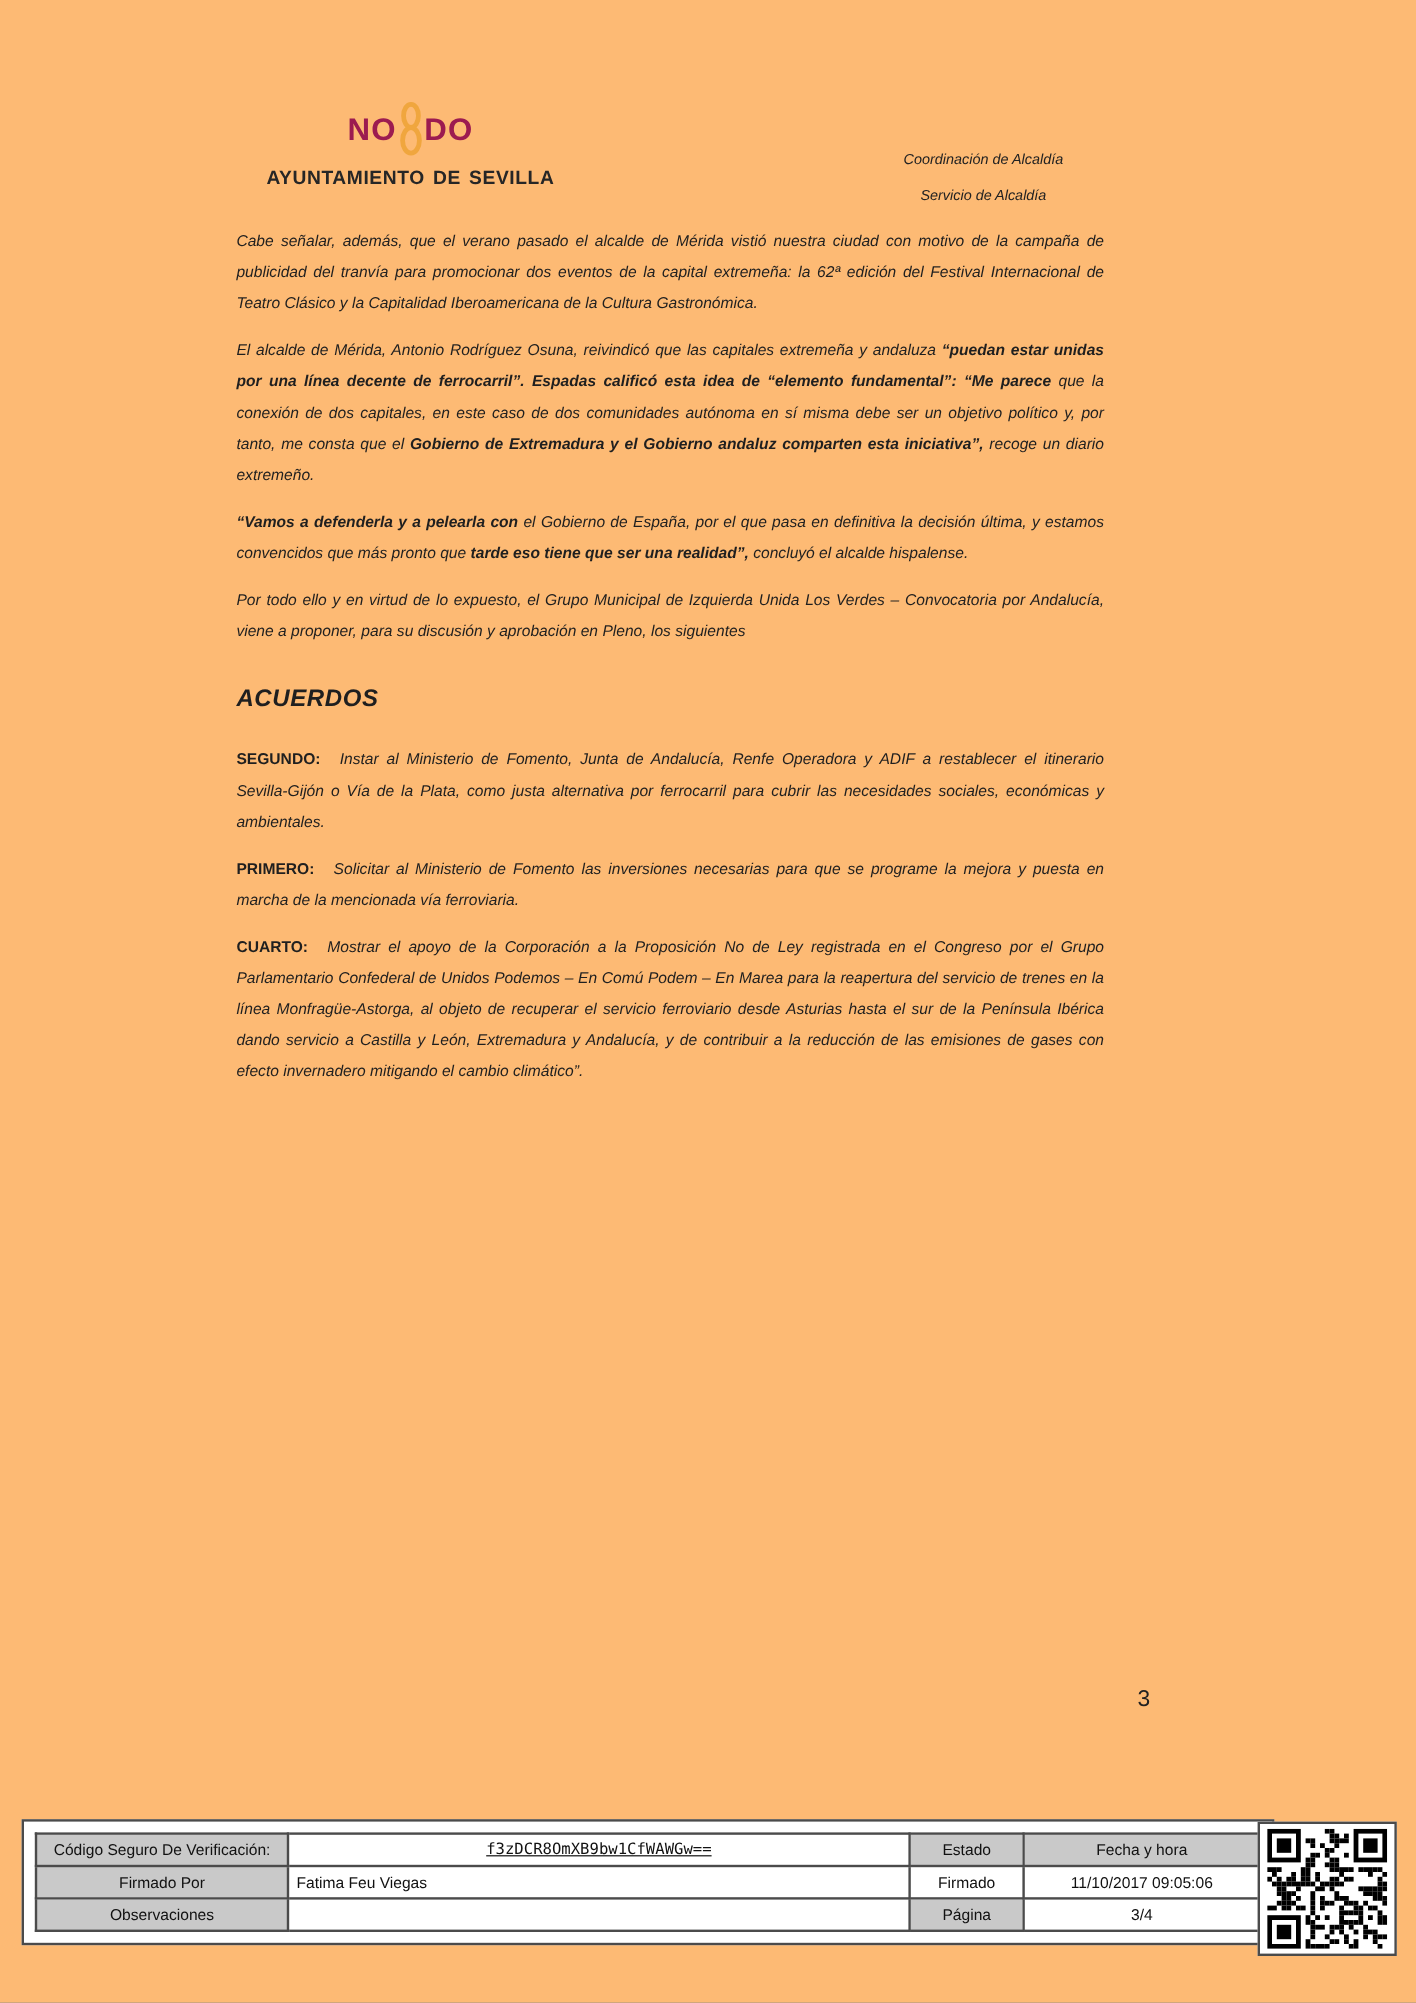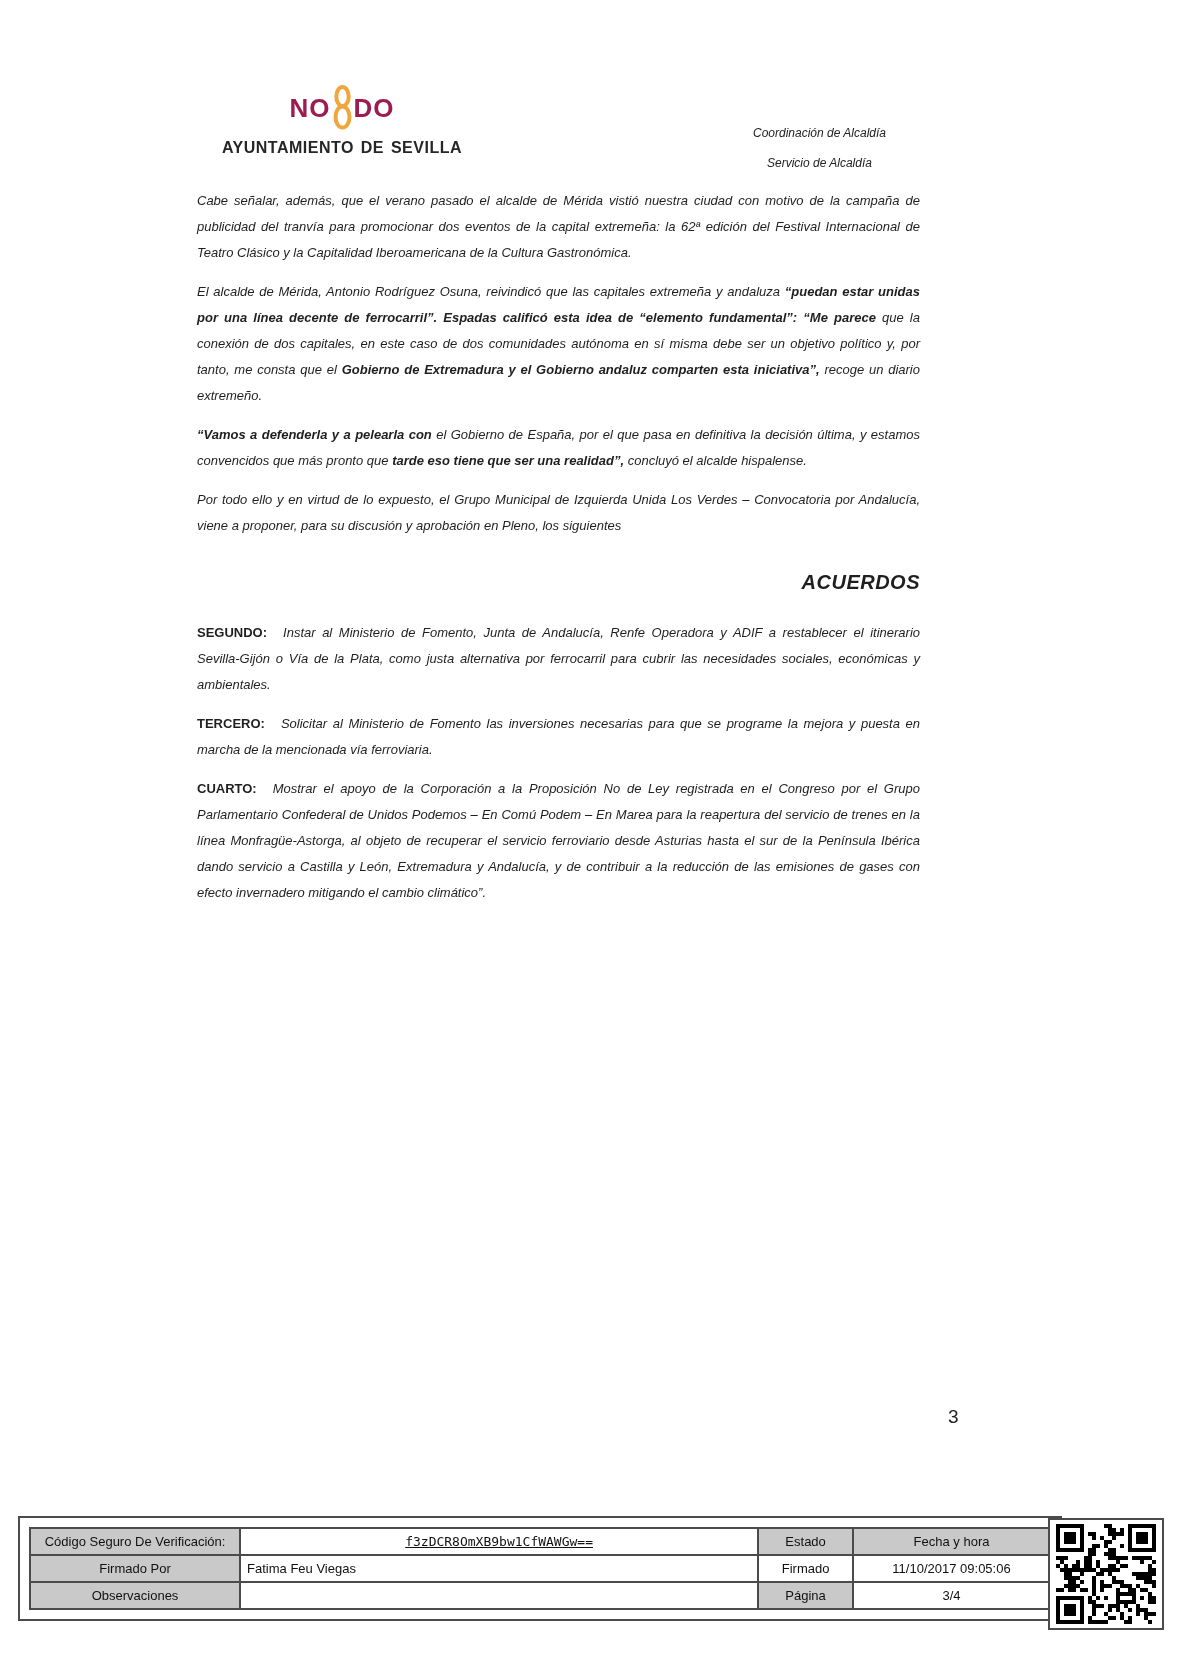--- a/index.html
+++ b/index.html
@@ -1,17 +1,17 @@
 <!DOCTYPE html>
 <html style="--maroon: #9c1b50; --cellgray: #c9c9c9;"><head>
 <meta charset="utf-8">
 <style>
   html,body{margin:0;padding:0;background:#888;}
   .page{
-    position:relative;width:1180px;height:1669px;background:#ffffff;
+    position:relative;width:1180px;height:1669px;background:#fdba74;
     margin:0 auto;overflow:hidden;
     font-family:"Liberation Sans",sans-serif;color:#1f1f1f;
   }
   
   .logo-block{position:absolute;top:86px;left:197px;width:290px;text-align:center;}
   .nosdo{
     font-weight:bold;font-size:26px;letter-spacing:1px;color:var(--maroon,#9c1b50);
     display:inline-flex;align-items:center;justify-content:center;height:44px;
   }
   .nosdo .madeja{display:inline-block;margin:0 1px;position:relative;top:2px;}
@@ -25,21 +25,21 @@
   }
   
   .doc-body{position:absolute;top:188px;left:197px;width:723px;}
   .doc-para{
     margin:0 0 13px 0;font-style:italic;font-size:13px;line-height:26px;
     text-align:justify;color:#1f1f1f;
   }
   .doc-para .run-bold{font-weight:bold;}
   .agreement-label{font-style:normal;font-weight:bold;margin-right:16px;}
   .doc-heading{
-    margin:32px 0 26px 0;text-align:right;font-weight:bold;font-style:italic;
+    margin:32px 0 26px 0;text-align:left;font-weight:bold;font-style:italic;
     font-size:20px;letter-spacing:0.5px;
   }
   .page-number{position:absolute;left:948px;top:1406px;font-size:19px;color:#222;}
   
   .footer-box{
     position:absolute;left:18px;top:1516px;width:1022px;
     border:2px solid #4b4b4b;padding:9px;background:#fff;
   }
   table.vt{border-collapse:collapse;table-layout:fixed;width:100%;font-size:13px;color:#111;}
   table.vt td{
@@ -80,21 +80,21 @@
     <div>Servicio de Alcaldía</div>
   </div>
 
   <div class="doc-body">
       <p class="doc-para"><span>Cabe señalar, además, que el verano pasado el alcalde de Mérida vistió nuestra ciudad con motivo de la campaña de publicidad del tranvía para promocionar dos eventos de la capital extremeña: la 62ª edición del Festival Internacional de Teatro Clásico y la Capitalidad Iberoamericana de la Cultura Gastronómica.</span></p>
       <p class="doc-para"><span>El alcalde de Mérida, Antonio Rodríguez Osuna,  reivindicó que las capitales extremeña y andaluza </span><span class="run-bold">“puedan estar unidas por una línea decente de ferrocarril”. Espadas calificó esta idea de “elemento fundamental”: “Me parece</span><span> que la conexión de dos capitales, en este caso de dos comunidades autónoma en sí misma debe ser un objetivo político y, por tanto, me consta que el </span><span class="run-bold">Gobierno de Extremadura y el Gobierno andaluz comparten esta iniciativa”,</span><span> recoge un diario extremeño.</span></p>
       <p class="doc-para"><span class="run-bold">“Vamos a defenderla y a pelearla con</span><span> el Gobierno de España, por el que pasa en definitiva la decisión última, y estamos convencidos que más pronto que </span><span class="run-bold">tarde eso tiene que ser una realidad”,</span><span> concluyó el alcalde hispalense.</span></p>
       <p class="doc-para"><span>Por todo ello y en virtud de lo expuesto, el Grupo Municipal de Izquierda Unida Los Verdes – Convocatoria por Andalucía, viene a proponer, para su discusión y aprobación en Pleno, los siguientes</span></p>
       <div class="doc-heading">ACUERDOS</div>
       <p class="doc-para"><span class="agreement-label">SEGUNDO:</span><span>Instar al Ministerio de Fomento, Junta de Andalucía, Renfe Operadora y ADIF a restablecer el itinerario Sevilla-Gijón o Vía de la Plata, como justa alternativa por ferrocarril para cubrir las necesidades sociales, económicas y ambientales.</span></p>
-      <p class="doc-para"><span class="agreement-label">TERCERO:</span><span>Solicitar al Ministerio de Fomento las inversiones necesarias para que se programe la mejora y puesta en marcha de la mencionada vía ferroviaria.</span></p>
+      <p class="doc-para"><span class="agreement-label">PRIMERO:</span><span>Solicitar al Ministerio de Fomento las inversiones necesarias para que se programe la mejora y puesta en marcha de la mencionada vía ferroviaria.</span></p>
       <p class="doc-para"><span class="agreement-label">CUARTO:</span><span>Mostrar el apoyo de la Corporación a la Proposición No de Ley registrada en el Congreso por el Grupo Parlamentario Confederal de Unidos Podemos – En Comú Podem – En Marea para la reapertura del servicio de trenes en la línea Monfragüe-Astorga, al objeto de recuperar el servicio ferroviario desde Asturias hasta el sur de la Península Ibérica dando servicio a Castilla y León, Extremadura y Andalucía, y de contribuir a la reducción de las emisiones de gases con efecto invernadero mitigando el cambio climático”.</span></p>
     </div>
 
   <div class="page-number">3</div>
 
   <div class="footer-box">
     <table class="vt">
       <colgroup>
           <col style="width:208px">
           <col style="width:513px">

